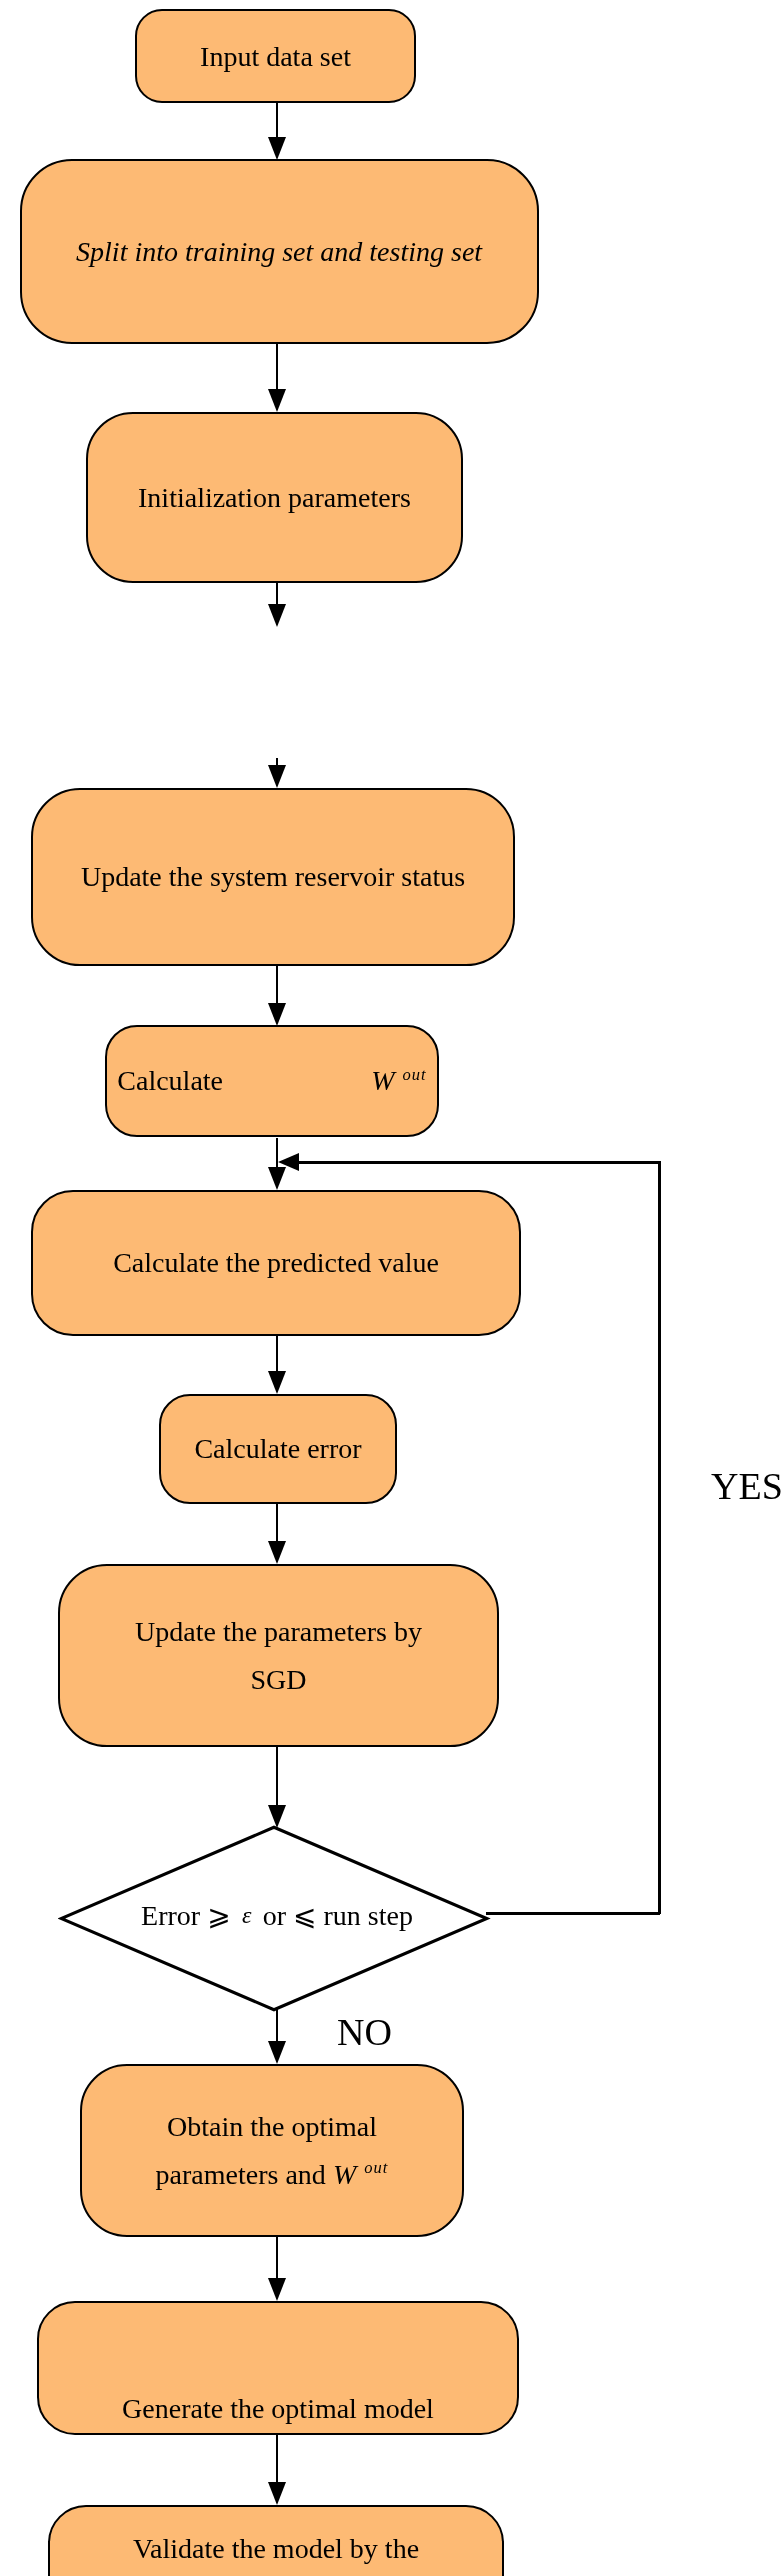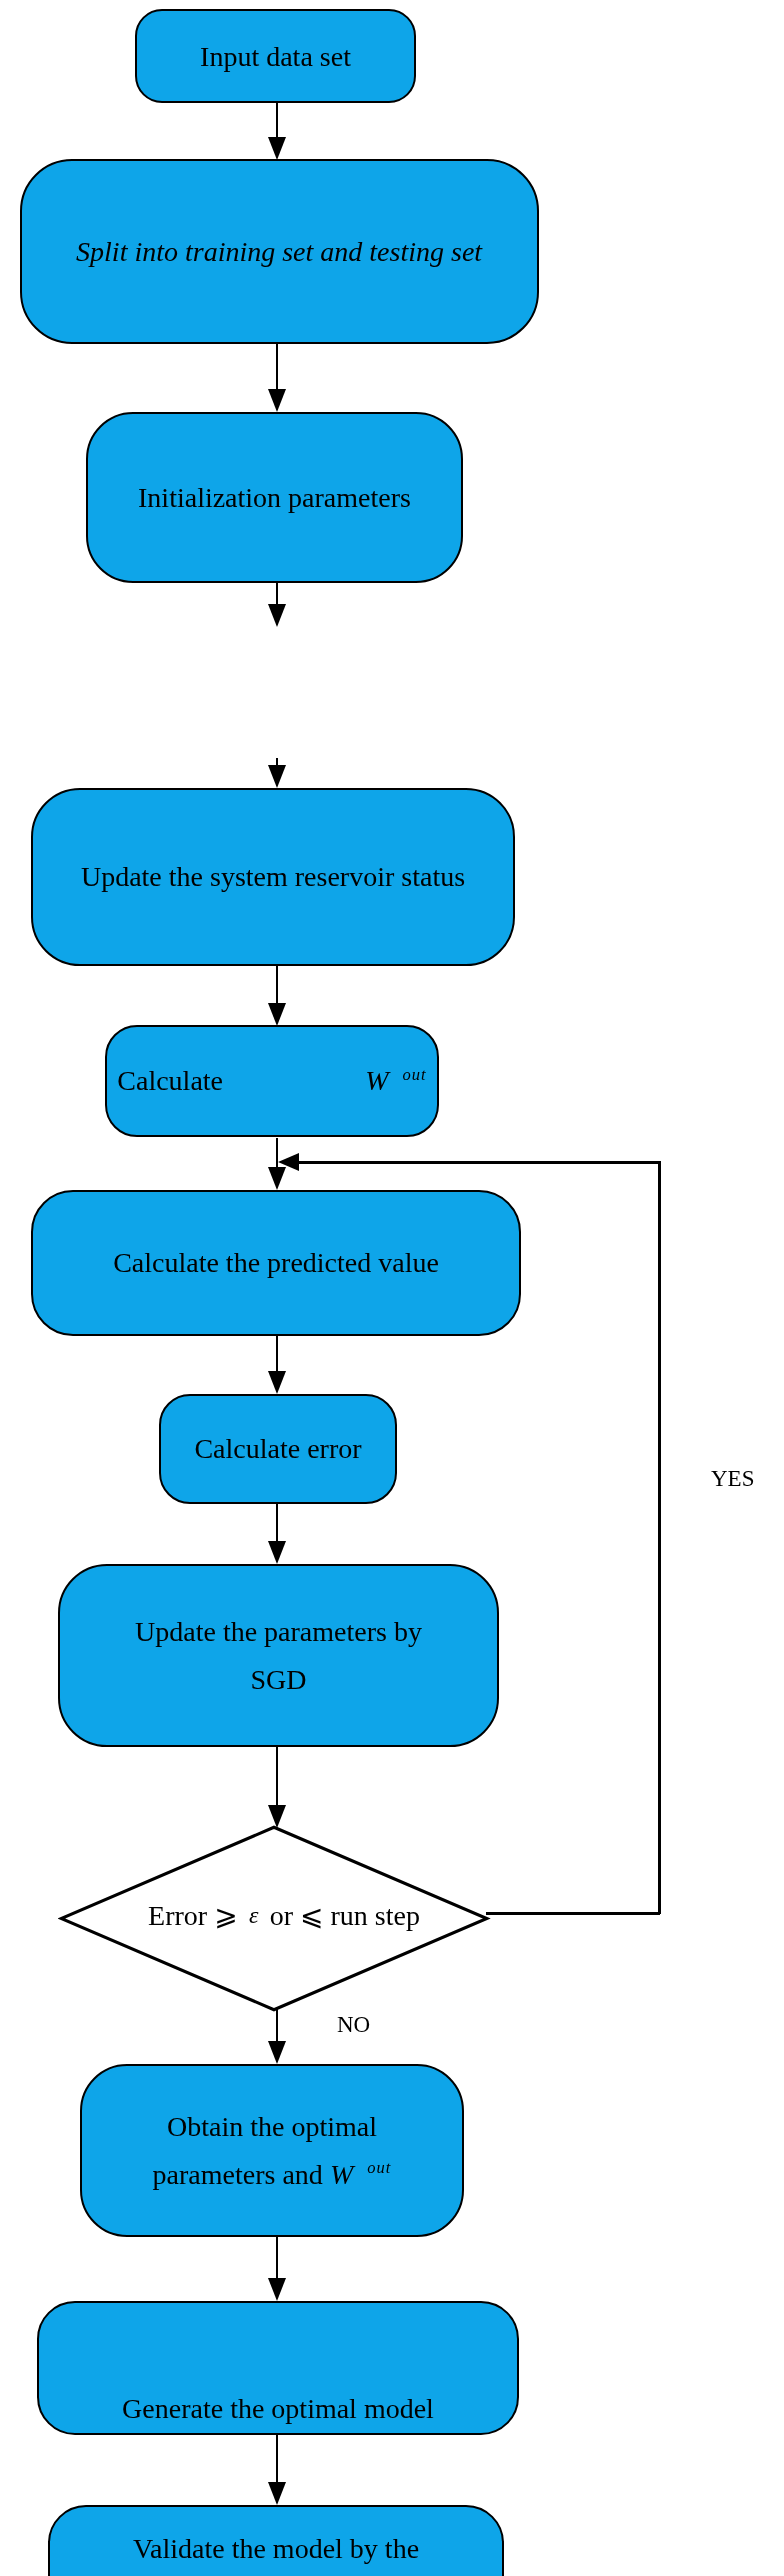--- a/index.html
+++ b/index.html
@@ -1,33 +1,33 @@
 <!DOCTYPE html>
 <html style="font-size:8.2px"><head>
 <meta charset="utf-8">
 <style>
   html,body{margin:0;padding:0;background:#ffffff;}
   #canvas{position:relative;width:785px;height:2846px;background:#ffffff;overflow:hidden;
           font-family:"Liberation Serif","DejaVu Serif",serif;color:#000;}
-  .node{position:absolute;box-sizing:border-box;border:2.6px solid #000;background:#0ea5e9;
+  .node{position:absolute;box-sizing:border-box;border:2.6px solid #000;background:#fdba74;
         display:flex;align-items:center;justify-content:center;text-align:center;
         font-size:28px;line-height:1.7;padding:0 10.3px;}
   .node .inner{width:100%;}
   .vline{position:absolute;width:2.1px;background:#000;}
   .hline{position:absolute;background:#000;}
   .ah-down{position:absolute;width:0;height:0;
            border-left:9.3px solid transparent;border-right:9.3px solid transparent;
            border-top:23px solid #000;}
   .ah-left{position:absolute;width:0;height:0;
            border-top:9.3px solid transparent;border-bottom:9.3px solid transparent;
            border-right:21.6px solid #000;}
-  .lbl{position:absolute;font-size:23px;line-height:1;}
+  .lbl{position:absolute;font-size:38px;line-height:1;}
   .mi{font-style:italic;}
   .wbar{display:inline-block;line-height:1;padding:1.5px 2.1px 0 1px;border-top:2.1px solid #000;}
-  .msup{font-style:italic;font-size:16.5px;vertical-align:super;letter-spacing:1px;margin-left:14px;}
+  .msup{font-style:italic;font-size:16.5px;vertical-align:super;letter-spacing:1px;margin-left:8px;}
   .gap{display:flex;align-items:center;justify-content:space-between;column-gap:68px;}
   .gap2{display:flex;align-items:center;justify-content:center;column-gap:46px;}
   .eps{font-style:italic;font-size:24px;margin:0 11.3px;}
   .dshape{position:absolute;}
   .dtext{position:absolute;display:flex;align-items:center;justify-content:center;
          font-size:28px;white-space:nowrap;}
   .wsp{margin-left:7.2px;}
 </style>
 </head>
 <body>
@@ -69,21 +69,21 @@
   <div class="node" style="left:58px;top:1564px;width:441px;height:183px;border-radius:49px;">
     <div class="inner">
       <div>Update the parameters by</div>
       <div>SGD</div>
     </div>
   </div>
 
   <svg class="dshape" style="left:58px;top:1824px;" width="435" height="189" viewBox="0 0 844 366">
     <polygon points="419,6 832,183 419,360 6,183" fill="#ffffff" stroke="#000000" stroke-width="6"></polygon>
   </svg>
-  <div class="dtext" style="left:78px;top:1895px;width:412px;height:41px;">
+  <div class="dtext" style="left:71px;top:1895px;width:412px;height:41px;">
     <span>Error ⩾</span>
     <span class="eps">ε</span>
     <span>or ⩽ run step</span>
   </div>
 
   <div class="node" style="left:80px;top:2064px;width:384px;height:173px;border-radius:47px;">
     <div class="inner">
       <div>Obtain the optimal</div>
       <div>
         <span>parameters and</span><span class="mi wsp">W</span><sup class="msup">out</sup>

